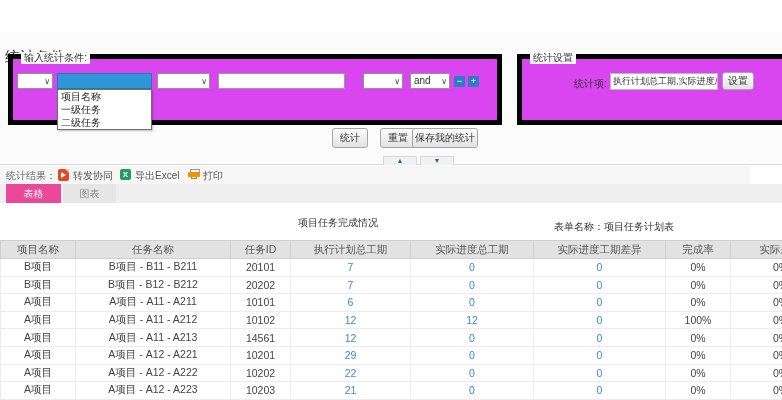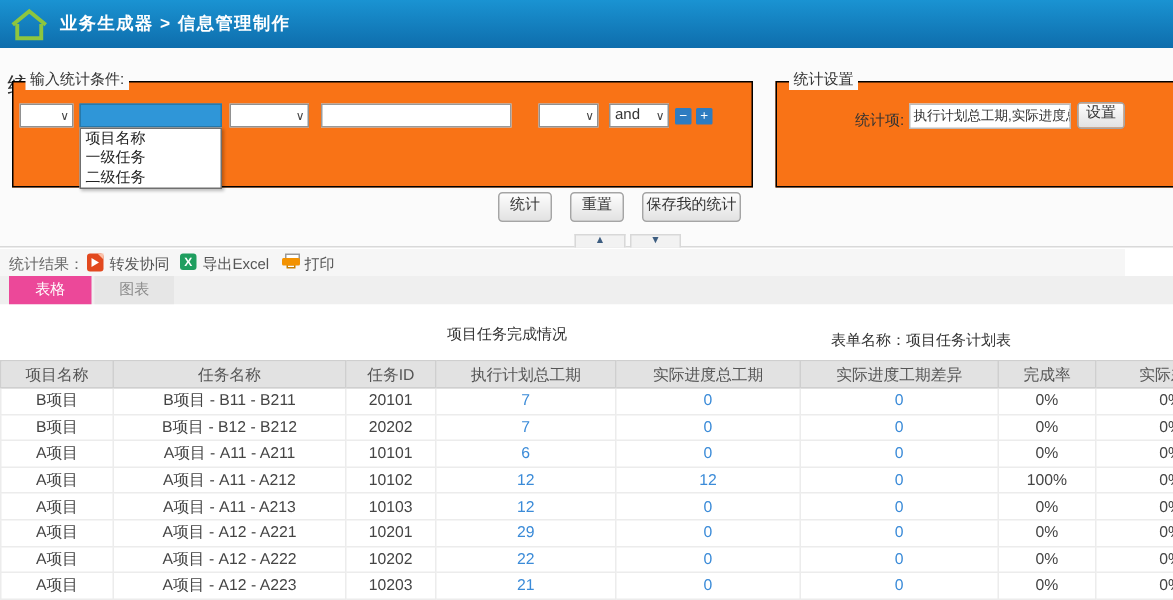--- a/index.html
+++ b/index.html
@@ -11,21 +11,21 @@
   
   .topbar { position:absolute; left:0; top:0; width:782px; height:32px;
     background:linear-gradient(#1a93d2,#0e6dac); }
   .home-ic { position:absolute; left:6px; top:4px; }
   .crumb { position:absolute; left:40px; top:0; height:32px; line-height:32px;
     color:#fff; font-size:11.5px; font-weight:bold; letter-spacing:1px; }
   
   .panel { position:absolute; left:0; top:32px; width:782px; height:133px;
     background:#fbfbfb; border-bottom:1px solid #d9d9d9; }
   .sec-label { position:absolute; left:5px; top:16px; font-size:15px; color:#333; }
-  fieldset.box { position:absolute; border:1px solid #000000; background:#f97316; }
+  fieldset.box { position:absolute; border:5px solid #000000; background:#d946ef; }
   .fs-left  { left:8px;  top:22px; width:494px; height:71px; }
   .fs-right { left:517px; top:22px; width:278px; height:71px; }
   .legend { position:absolute; top:-7px; left:8px; background:#fbfbfb; padding:0 3px;
     font-size:10px; color:#333; line-height:12px; }
   .selbox { position:absolute; height:16px; background:#fff; border:1px solid #919191;
     font-size:10px; color:#333; line-height:14px; padding-left:3px; cursor:default; }
   .selbox .chev { position:absolute; right:2px; top:1px; font-size:8px; color:#444; }
   .txtinput { position:absolute; height:16px; background:#fff; border:1px solid #9a9a9a; }
   .sel1 { left:4px;  top:14px; width:36px; }
   .combo-face { position:absolute; left:44px; top:14px; width:95px; height:16px;
@@ -40,24 +40,24 @@
   .sqbtn { position:absolute; top:17px; width:11px; height:11px; background:#2e7cc1;
     color:#fff; font-size:9px; line-height:10px; text-align:center; border-radius:1px; cursor:pointer; }
   .minus { left:441px; } .plus { left:455px; }
   .stat-item-label { position:absolute; left:52px; top:18px; font-size:10px; color:#333; }
   .stat-item-value { position:absolute; left:88px; top:14px; width:108px; height:17px;
     background:#fff; border:1px solid #bbb; font-size:9px; line-height:15px; padding:0 2px;
     white-space:nowrap; overflow:hidden; color:#333; }
   .btn { position:absolute; height:20px; background:linear-gradient(#fdfdfd,#e2e2e2);
     border:1px solid #a5a5a5; border-radius:3px; font-size:10px; color:#333;
     text-align:center; line-height:18px; cursor:pointer;
-    font-family:Liberation Mono, monospace; }
+    font-family:Liberation Sans, sans-serif; }
   .btn-stat { left:332px; top:96px; width:36px; }
   .btn-reset{ left:380px; top:96px; width:36px; }
-  .btn-save { left:428px; top:96px; width:66px;text-align:center; }
+  .btn-save { left:412px; top:96px; width:66px;text-align:center; }
   .fs-right .btn-set { left:200px; top:13px; width:32px; height:18px; line-height:16px; }
   .collapse-tab { position:absolute; top:124px; width:34px; height:9px; background:#f2f2f2;
     border:1px solid #d8d8d8; border-bottom:none; text-align:center; font-size:7px;
     line-height:8px; color:#3d5d80; cursor:pointer; }
   .ctab-up { left:383px; } .ctab-dn { left:420px; }
   
   .results-bar { position:absolute; left:0; top:166px; width:750px; height:18px;
     background:#f6f6f6; }
   .res-label { position:absolute; left:6px; top:3px; font-size:10px; color:#666; }
   .tool { position:absolute; top:2px; height:14px; cursor:pointer; font-size:10px; color:#555; }
@@ -98,27 +98,20 @@
     font-weight:normal; font-size:10.5px; color:#555; text-align:center; }
   .grid td { height:17.6px; border:1px solid #ececec; border-top:none;
     font-size:10.5px; color:#444; text-align:center; white-space:nowrap; overflow:hidden; }
   .grid td.link { color:#3b8bd8; cursor:pointer; }
 </style>
 </head>
 <body>
 
 <div id="screen">
 
-  <div class="topbar">
-    <svg class="home-ic" width="27" height="25" viewBox="0 0 27 25">
-      <path d="M2.5 12.5 L13.5 3.5 L24.5 12.5" fill="none" stroke="#8dc63f" stroke-width="2.6"></path>
-      <path d="M5.5 12 L5.5 21.5 L21.5 21.5 L21.5 12" fill="none" stroke="#8dc63f" stroke-width="2.6"></path>
-    </svg>
-    <span class="crumb">业务生成器 &gt; 信息管理制作</span>
-  </div>
 
   <div class="panel">
     <div class="sec-label">统计条件:</div>
 
     <fieldset class="box fs-left">
       <span class="legend">输入统计条件:</span>
 
       <div class="selbox sel1">
         <span class="chev">∨</span>
       </div>
@@ -256,21 +249,21 @@
               <td>10102</td>
               <td class="link">12</td>
               <td class="link">12</td>
               <td class="link">0</td>
               <td>100%</td>
               <td>0%</td>
             </tr>
             <tr>
               <td>A项目</td>
               <td>A项目 - A11 - A213</td>
-              <td>10103</td>
+              <td>14561</td>
               <td class="link">12</td>
               <td class="link">0</td>
               <td class="link">0</td>
               <td>0%</td>
               <td>0%</td>
             </tr>
             <tr>
               <td>A项目</td>
               <td>A项目 - A12 - A221</td>
               <td>10201</td>

